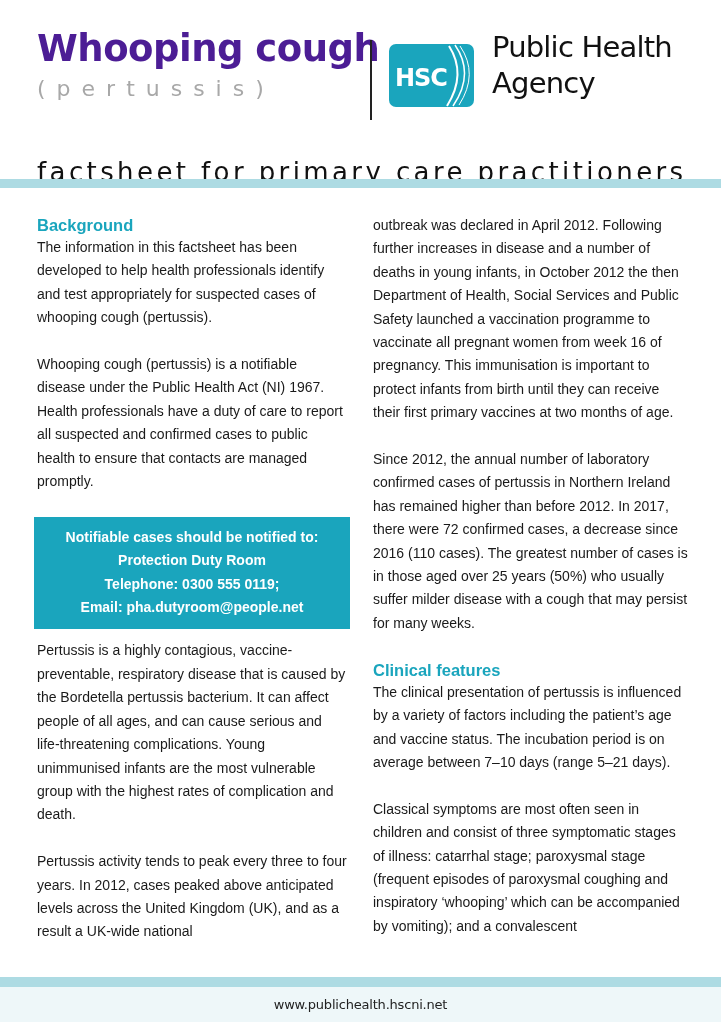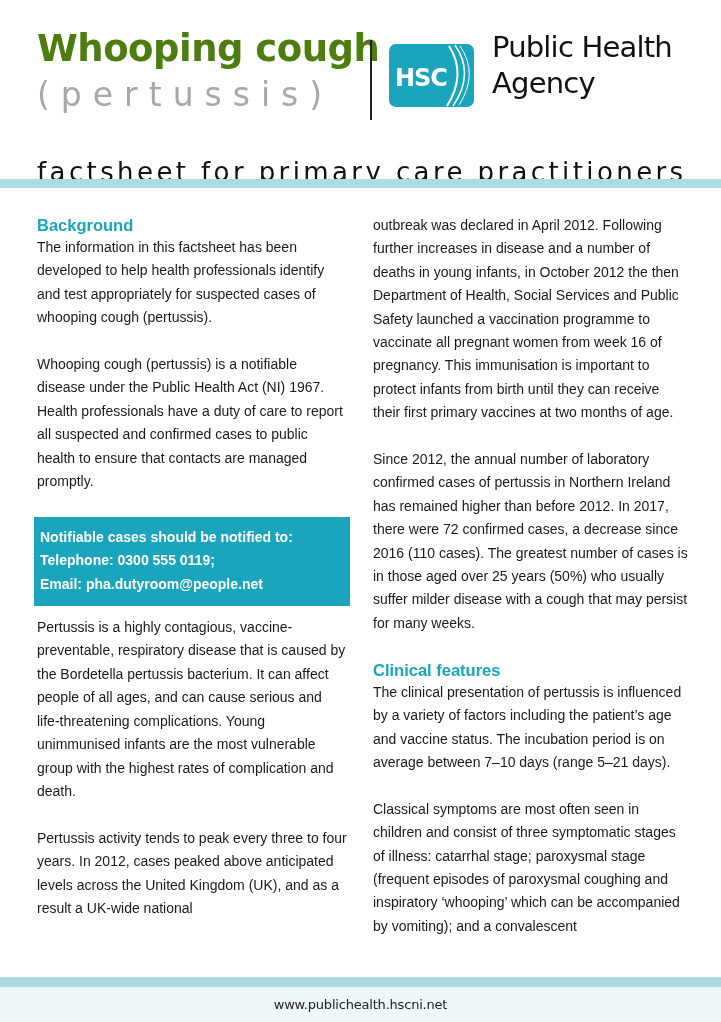--- a/index.html
+++ b/index.html
@@ -4,26 +4,26 @@
 <style>
   html, body { margin: 0; padding: 0; }
   body {
     width: 721px; height: 1022px; position: relative; overflow: hidden;
     background: #ffffff; color: #1a1a1a;
     font-family: "Liberation Sans", sans-serif;
   }
   .title-main {
     position: absolute; left: 37px; top: 30px;
     font-family: "DejaVu Sans", sans-serif; font-weight: bold;
-    font-size: 37px; color: #4d7c0f; letter-spacing: -0.5px; line-height: 1;
+    font-size: 37px; color: #4c1d95; letter-spacing: -0.5px; line-height: 1;
   }
   .title-sub {
     position: absolute; left: 37px; top: 78px;
     font-family: "DejaVu Sans", sans-serif;
-    font-size: 33px; color: #a8a8a8; letter-spacing: 11px; line-height: 1;
+    font-size: 22px; color: #a8a8a8; letter-spacing: 11px; line-height: 1;
   }
   .divider-v {
     position: absolute; left: 370px; top: 40px; width: 1.5px; height: 80px; background: #222;
   }
   .hsc-logo {
     position: absolute; left: 389px; top: 44px; width: 85px; height: 63px;
   }
   .org-name {
     position: absolute; left: 492px; top: 29px;
     font-family: "DejaVu Sans", sans-serif; font-size: 29px; color: #111;
@@ -40,21 +40,21 @@
     position: absolute; left: 0; top: 987px; width: 721px; height: 35px; background: #eef7f9;
     display: flex; align-items: center; justify-content: center;
   }
   .footer span { font-family: "DejaVu Sans", sans-serif; font-size: 13px; color: #222; letter-spacing: -0.2px; }
   .col { position: absolute; font-size: 14px; line-height: 23.4px; color: #1a1a1a; }
   .col-left { left: 37px; top: 214px; width: 310px; }
   .col-right { left: 373px; top: 214px; width: 315px; }
   .heading { font-weight: bold; font-size: 16.5px; color: #1aa5bd; line-height: 22px; margin: 0; }
   .para { margin: 0 0 23.4px 0; }
   .notice {
-    background: #1aa5bd; color: #ffffff; font-weight: bold; 
+    background: #1aa5bd; color: #ffffff; font-weight: bold; text-align: center;
     font-size: 14px; line-height: 23.4px; padding: 9px 6px 10px 6px; margin: 4px -3px 10px -3px;
   }
   .notice div { white-space: nowrap; }
 </style>
 </head>
 <body>
 
 <div>
   <div class="title-main">Whooping cough</div>
   <div class="title-sub">(pertussis)</div>
@@ -74,20 +74,21 @@
 </div>
 
 <div class="band-top"></div>
 
 <div class="col col-left">
   <h2 class="heading">Background</h2>
   <p class="para">The information in this factsheet has been developed to help health professionals identify and test appropriately for suspected cases of whooping cough (pertussis).</p>
   <p class="para">Whooping cough (pertussis) is a notifiable disease under the Public Health Act (NI) 1967. Health professionals have a duty of care to report all suspected and confirmed cases to public health to ensure that contacts are managed promptly.</p>
   <div class="notice">
     <div>Notifiable cases should be notified to:</div>
+    <div>Protection Duty Room</div>
     <div>Telephone: 0300 555 0119;</div>
     <div>Email: pha.dutyroom@people.net</div>
   </div>
   <p class="para">Pertussis is a highly contagious, vaccine-preventable, respiratory disease that is caused by the Bordetella pertussis bacterium. It can affect people of all ages, and can cause serious and life-threatening complications. Young unimmunised infants are the most vulnerable group with the highest rates of complication and death.</p>
   <p class="para">Pertussis activity tends to peak every three to four years. In 2012, cases peaked above anticipated levels across the United Kingdom (UK), and as a result a UK-wide national</p>
 </div>
 
 <div class="col col-right">
   <p class="para">outbreak was declared in April 2012. Following further increases in disease and a number of deaths in young infants, in October 2012 the then Department of Health, Social Services and Public Safety launched a vaccination programme to vaccinate all pregnant women from week 16 of pregnancy. This immunisation is important to protect infants from birth until they can receive their first primary vaccines at two months of age.</p>
   <p class="para">Since 2012, the annual number of laboratory confirmed cases of pertussis in Northern Ireland has remained higher than before 2012. In 2017, there were 72 confirmed cases, a decrease since 2016 (110 cases). The greatest number of cases is in those aged over 25 years (50%) who usually suffer milder disease with a cough that may persist for many weeks.</p>

